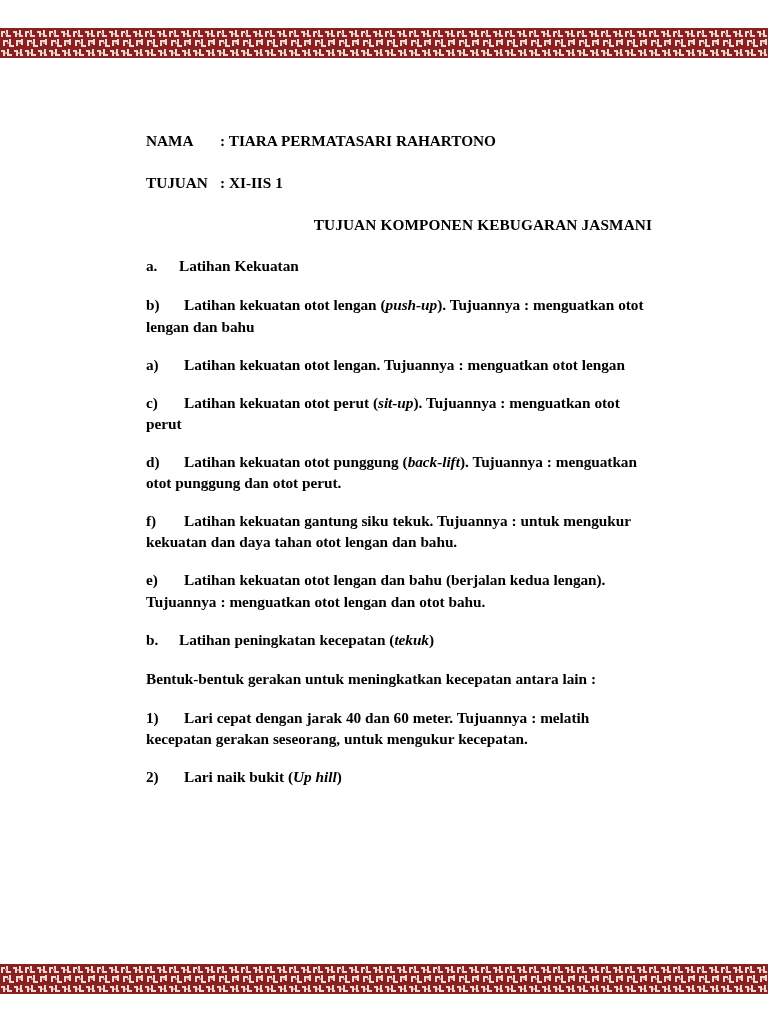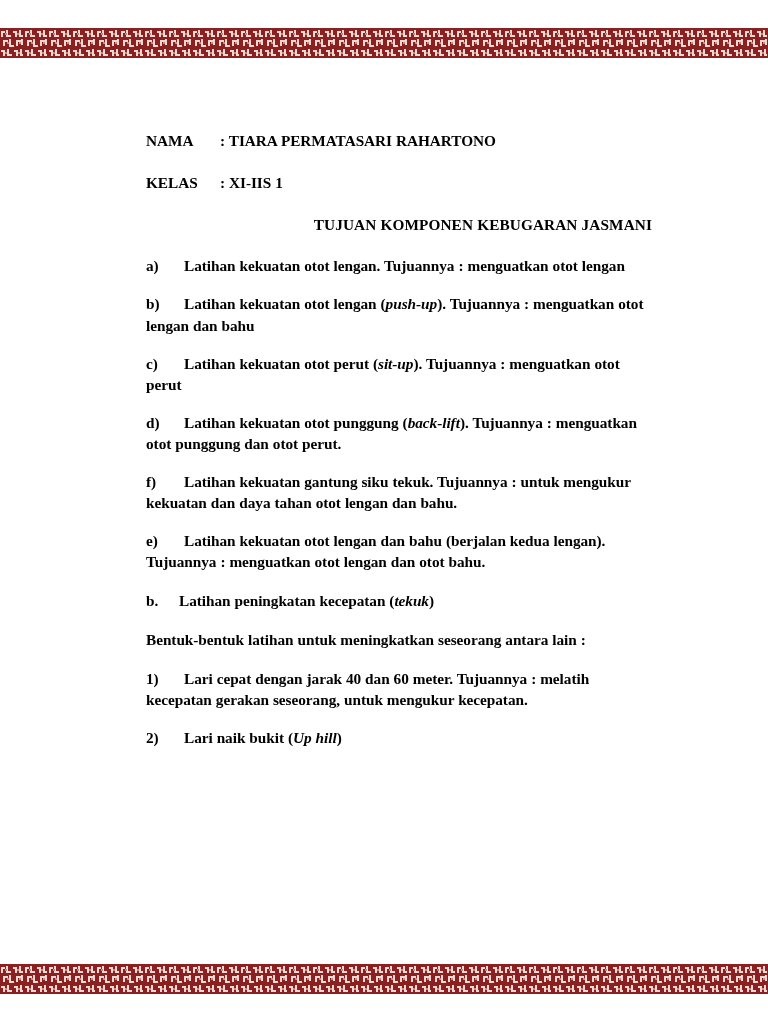--- a/index.html
+++ b/index.html
@@ -149,42 +149,43 @@
     </defs>
     <rect x="0" y="0" width="768" height="30" fill="url(#motif)"></rect>
   </svg>
 </div>
 
 <div class="page">
   <div class="content">
 
     <p class="meta"><span class="label">NAMA</span><span>: TIARA PERMATASARI RAHARTONO</span></p>
 
-    <p class="meta"><span class="label">KELAS</span><span>: XI-IIS 1</span></p>
+    <p class="meta"><span class="label">TUJUAN</span><span>: XI-IIS 1</span></p>
 
     <p class="doc-title">TUJUAN KOMPONEN KEBUGARAN JASMANI</p>
 
+    <p class="heading"><span class="mark">a.</span><span>Latihan Kekuatan</span></p>
 
 
+    <p class="item"><span class="mark">b)</span><span>Latihan kekuatan otot lengan (</span><i>push-up</i><span>). Tujuannya : menguatkan otot lengan dan bahu</span></p>
+
     <p class="item"><span class="mark">a)</span><span>Latihan kekuatan otot lengan. Tujuannya : menguatkan otot lengan</span></p>
-
-    <p class="item"><span class="mark">b)</span><span>Latihan kekuatan otot lengan (</span><i>push-up</i><span>). Tujuannya : menguatkan otot lengan dan bahu</span></p>
 
     <p class="item"><span class="mark">c)</span><span>Latihan kekuatan otot perut (</span><i>sit-up</i><span>). Tujuannya : menguatkan otot perut</span></p>
 
     <p class="item"><span class="mark">d)</span><span>Latihan kekuatan otot punggung (</span><i>back-lift</i><span>). Tujuannya : menguatkan otot punggung dan otot perut.</span></p>
 
     <p class="item"><span class="mark">f)</span><span>Latihan kekuatan gantung siku tekuk. Tujuannya : untuk mengukur kekuatan dan daya tahan otot lengan dan bahu.</span></p>
 
     <p class="item"><span class="mark">e)</span><span>Latihan kekuatan otot lengan dan bahu (berjalan kedua lengan). Tujuannya : menguatkan otot lengan dan otot bahu.</span></p>
 
 
     <p class="heading"><span class="mark">b.</span><span>Latihan peningkatan kecepatan (</span><i>tekuk</i><span>)</span></p>
 
-    <p class="body-text">Bentuk-bentuk latihan untuk meningkatkan seseorang antara lain :</p>
+    <p class="body-text">Bentuk-bentuk gerakan untuk meningkatkan kecepatan antara lain :</p>
 
     <p class="item"><span class="mark">1)</span><span>Lari cepat dengan jarak 40 dan 60 meter. Tujuannya : melatih kecepatan gerakan seseorang, untuk mengukur kecepatan.</span></p>
 
     <p class="item"><span class="mark">2)</span><span>Lari naik bukit (</span><i>Up hill</i><span>)</span></p>
 
   </div>
 </div>
 
 <div class="band band-bottom">
   <svg class="band-inner" width="768" height="30" viewBox="0 0 768 30" preserveAspectRatio="none">

